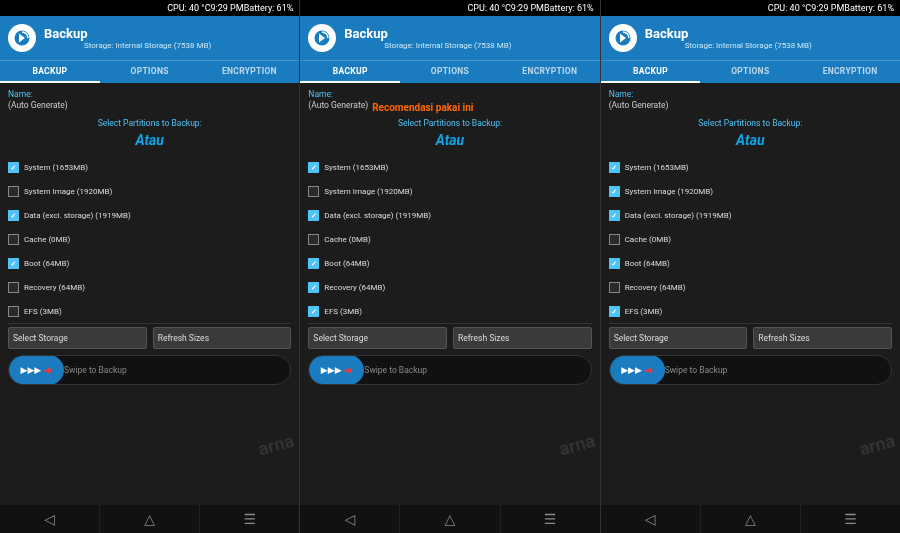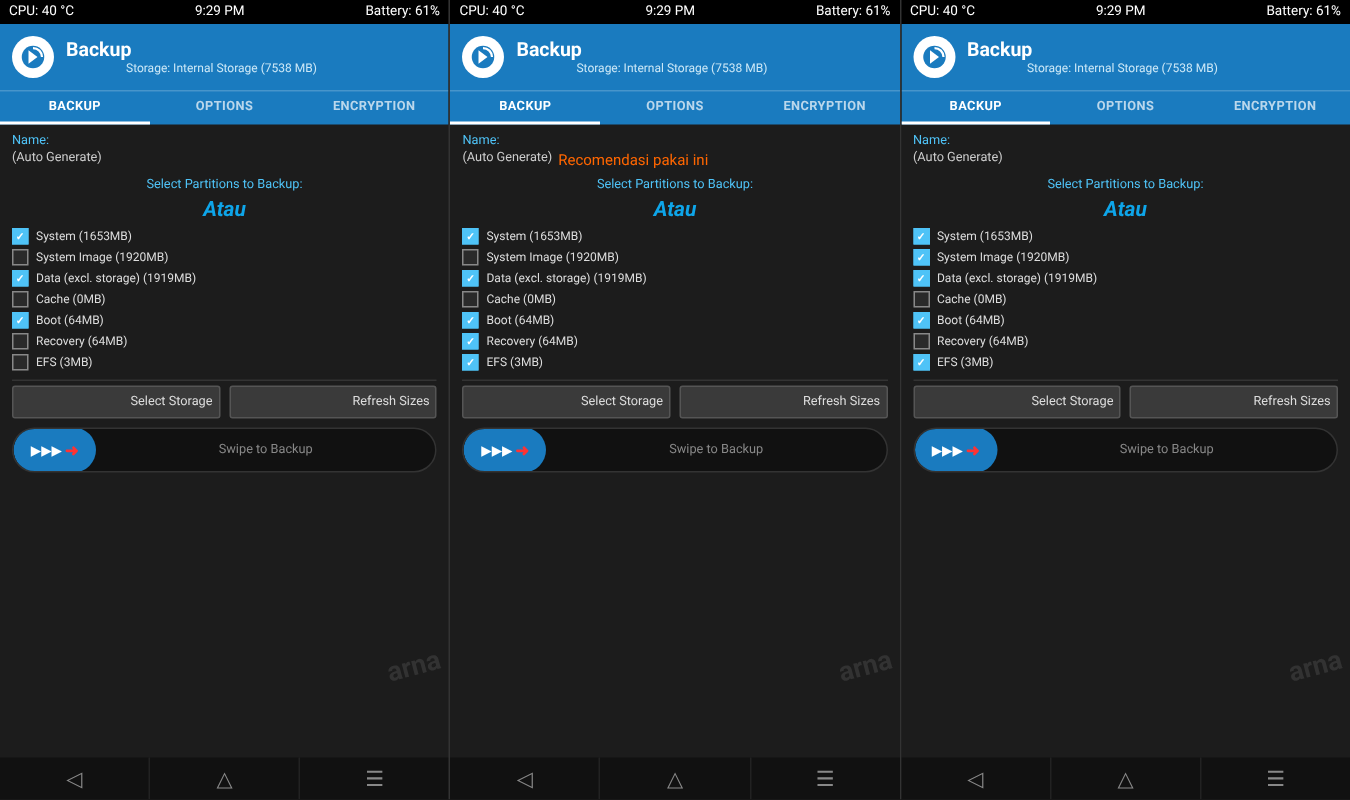--- a/index.html
+++ b/index.html
@@ -30,21 +30,21 @@
     }
     .panel:last-child { border-right: none; }
 
     
     .status-bar {
       background: #000;
       color: #fff;
       font-size: 9px;
       padding: 2px 6px;
       display: flex;
-      justify-content: space-between;
+      justify-content: flex-end;
       align-items: center;
       height: 16px;
     }
 
     
     .app-header {
       background: #1a7bbf;
       display: flex;
       align-items: center;
       padding: 6px 8px;
@@ -133,33 +133,34 @@
     }
     .atau-badge {
       color: #0ea5e9;
       font-size: 14px;
       font-weight: bold;
       font-style: italic;
     }
     .recom-badge {
       color: #ff6600;
       font-size: 10px;
-      font-weight: normal;
+      font-weight: bold;
     }
 
     .partition-list {
       display: flex;
       flex-direction: column;
       gap: 3px;
       margin-bottom: 6px;
     }
     .partition-item {
       display: flex;
       align-items: center;
       gap: 5px;
+      margin-top: 10px;
     }
     .checkbox {
       width: 11px;
       height: 11px;
       border: 1.5px solid #888;
       background: #2a2a2a;
       flex-shrink: 0;
       display: flex;
       align-items: center;
       justify-content: center;
@@ -185,21 +186,21 @@
       gap: 6px;
       margin-bottom: 6px;
     }
     .btn {
       flex: 1;
       background: #3a3a3a;
       border: 1px solid #555;
       color: #ddd;
       font-size: 8.5px;
       padding: 5px 4px;
-      text-align: right;
+      text-align: left;
       border-radius: 2px;
     }
 
     
     .swipe-bar {
       background: #111;
       border: 1px solid #333;
       border-radius: 20px;
       display: flex;
       align-items: center;
@@ -224,21 +225,21 @@
       font-size: 9px;
     }
     .red-arrow {
       color: #ff3333;
       font-size: 11px;
       font-weight: bold;
       margin-left: 2px;
     }
     .swipe-text {
       flex: 1;
-      text-align: center;
+      text-align: left;
       color: #888;
       font-size: 8.5px;
     }
 
     
     .nav-bar {
       background: #111;
       display: flex;
       height: 28px;
     }

